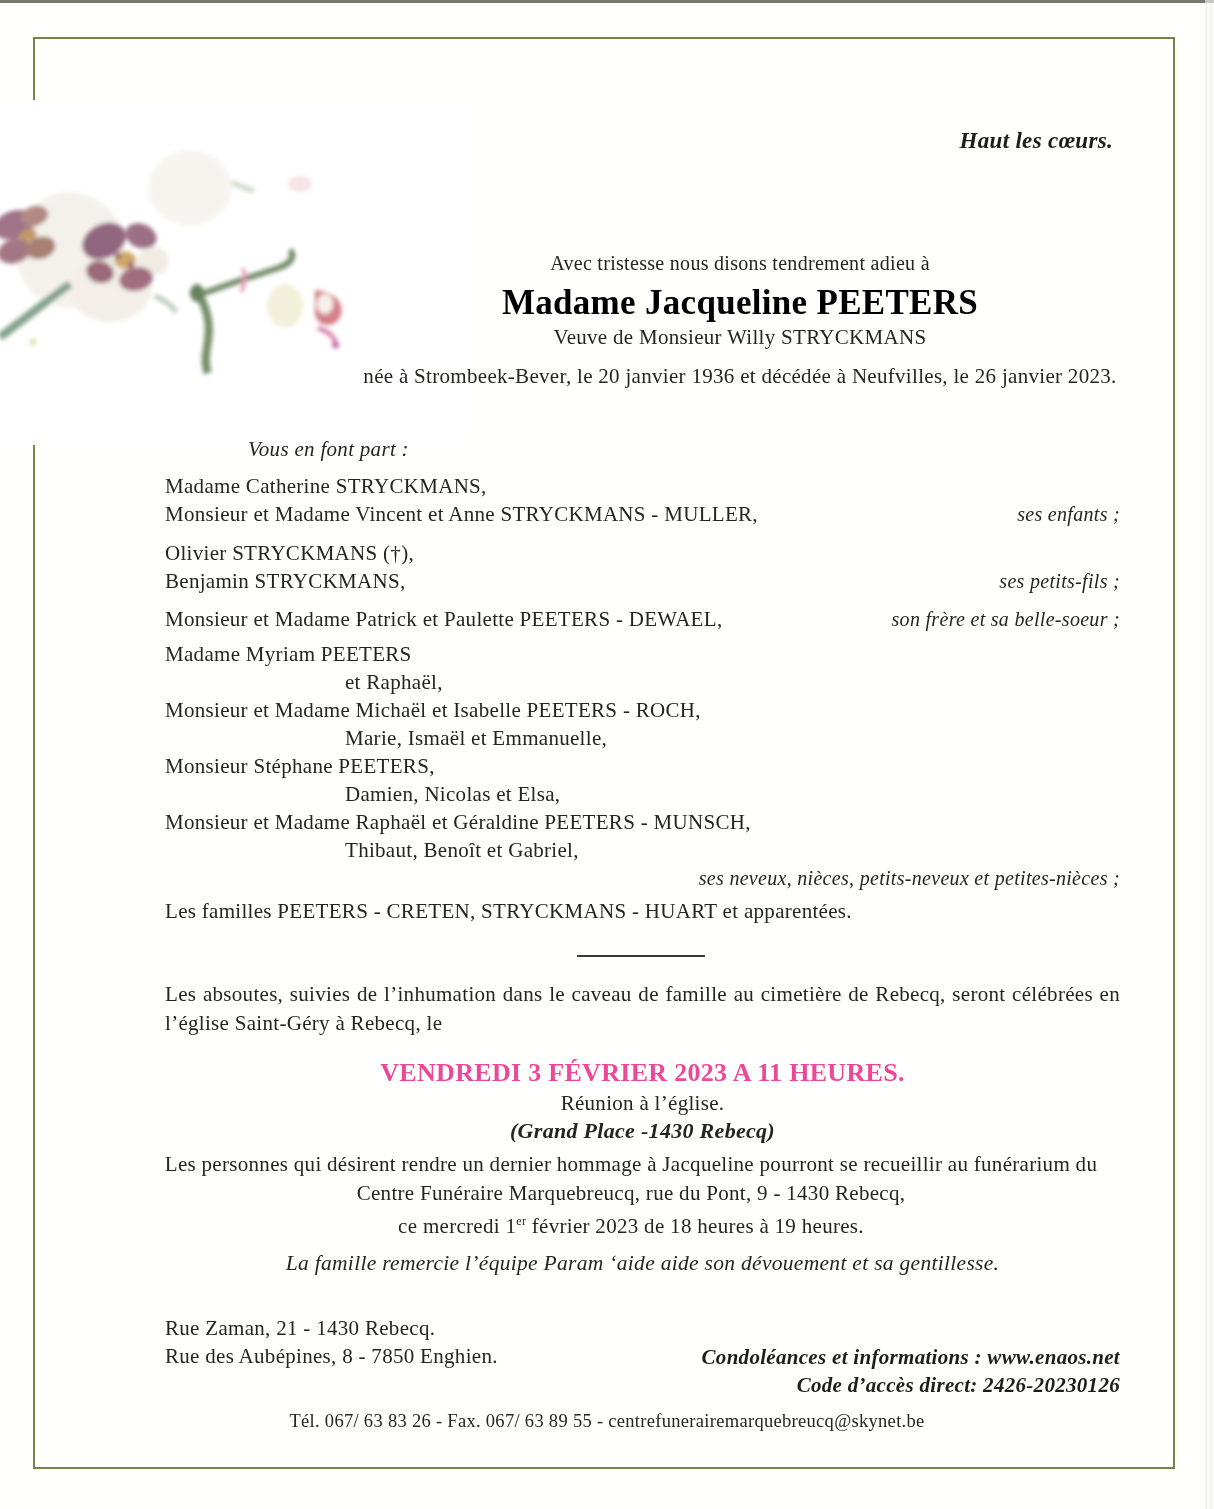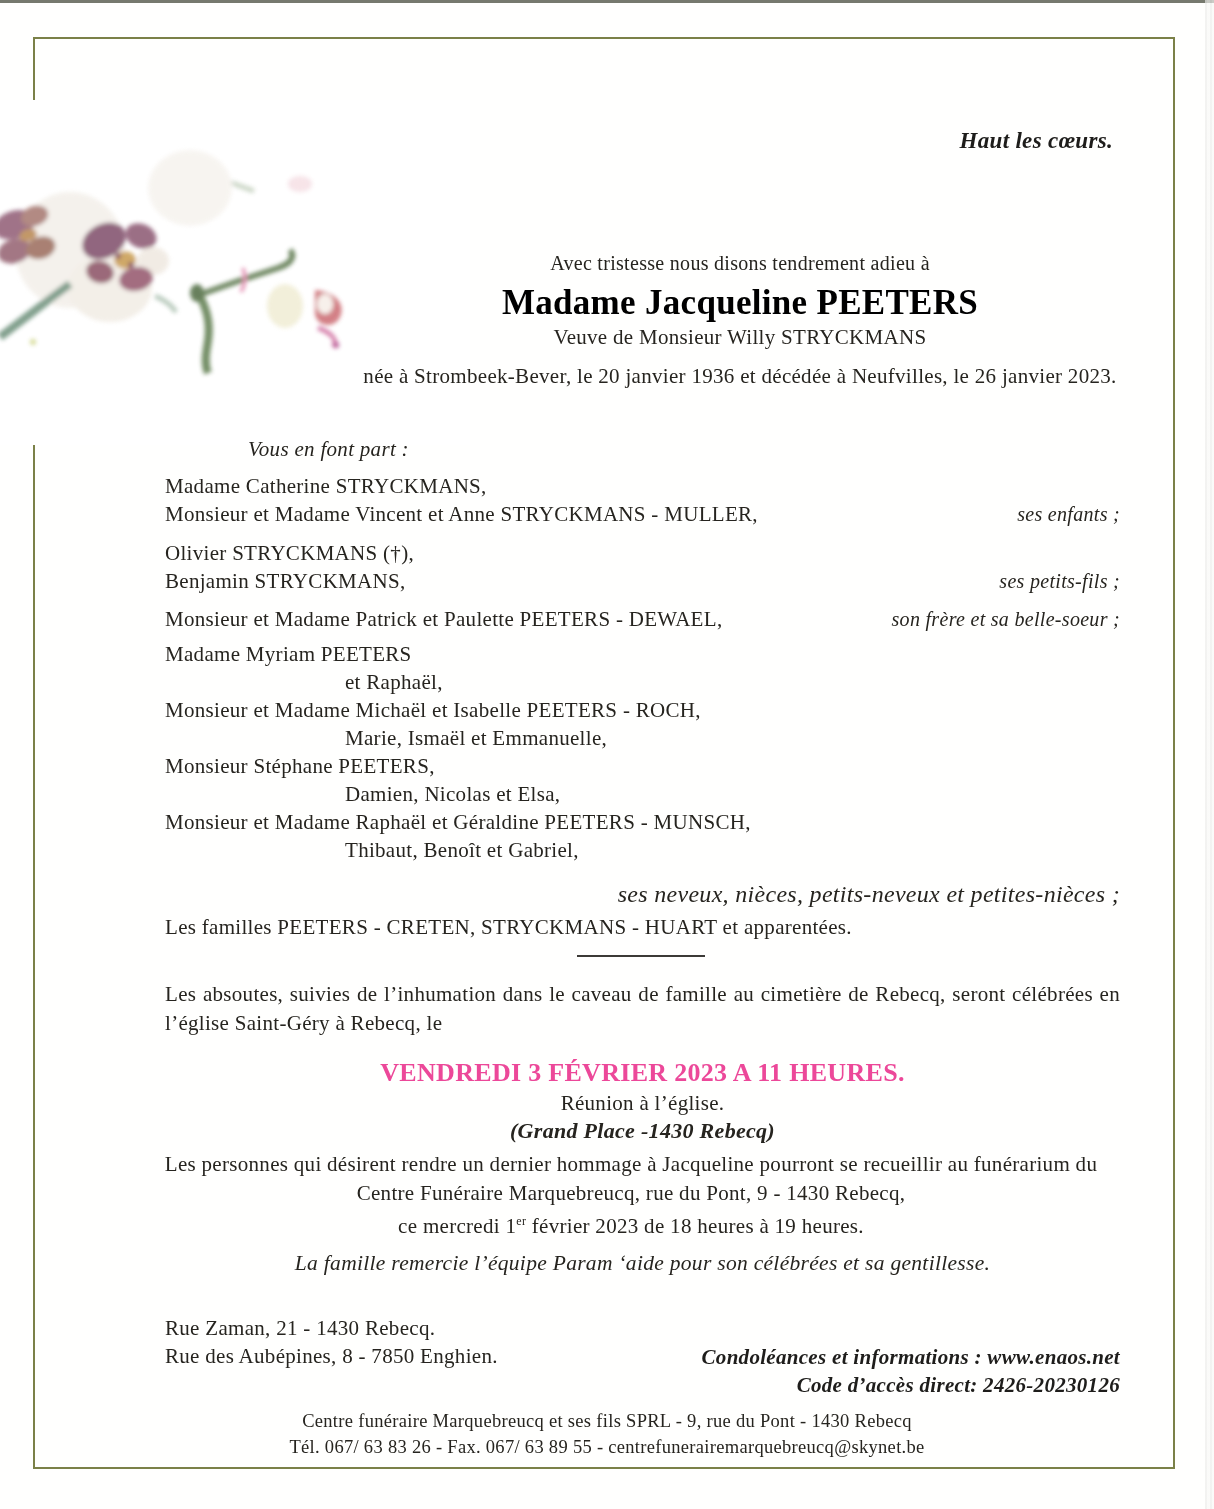--- a/index.html
+++ b/index.html
@@ -25,21 +25,21 @@
   .header .widow{font-size:21px;line-height:26px;}
   .header .nee{font-size:21px;line-height:26px;margin-top:13px;}
   .announce{position:absolute;left:248px;top:437px;font-style:italic;font-size:21px;}
   .family-list{position:absolute;left:165px;top:472px;width:955px;font-size:21px;line-height:28px;}
   .group{position:relative;}
   .group.g2{margin-top:11px;}
   .group.g3{margin-top:10px;}
   .group.g4{margin-top:7px;}
   .gline.indent{padding-left:180px;}
   .role{position:absolute;right:0;bottom:0;font-style:italic;font-size:20px;line-height:28px;}
-  .role-line{text-align:right;font-style:italic;font-size:24px;line-height:28px;margin-top:16px;}
+  .role-line{text-align:right;font-style:italic;font-size:20px;line-height:28px;}
   .families-line{margin-top:5px;}
   .divider{position:absolute;left:577px;top:955px;width:128px;border-top:2px solid #3c3a37;}
   .absoutes{position:absolute;left:165px;top:980px;width:955px;font-size:21px;line-height:28.5px;text-align:justify;margin:0;}
   .ceremony{position:absolute;left:165px;top:1057px;width:955px;text-align:center;}
   .ceremony .datetime{font-size:26px;font-weight:bold;line-height:32px;color:#ec4899;}
   .ceremony .meeting{font-size:21px;line-height:27px;margin-top:1px;}
   .ceremony .location{font-size:22px;font-weight:bold;font-style:italic;line-height:27px;}
   .visitation{position:absolute;left:136px;top:1150px;width:990px;text-align:center;font-size:21px;line-height:28.5px;}
   .visitation sup{font-size:12px;}
   .thanks{position:absolute;left:165px;top:1251px;width:955px;text-align:center;font-style:italic;font-size:21.5px;}
@@ -151,30 +151,29 @@
     <div class="meeting">Réunion à l’église.</div>
     <div class="location">(Grand Place -1430 Rebecq)</div>
   </div>
 
   <div class="visitation">
     <div>Les personnes qui désirent rendre un dernier hommage à Jacqueline pourront se recueillir au funérarium du</div>
     <div>Centre Funéraire Marquebreucq, rue du Pont, 9 - 1430 Rebecq,</div>
     <div><span>ce mercredi 1</span><sup>er</sup><span> février 2023 de 18 heures à 19 heures.</span></div>
   </div>
 
-  <div class="thanks">La famille remercie l’équipe Param ‘aide pour son célébrées et sa gentillesse.</div>
+  <div class="thanks">La famille remercie l’équipe Param ‘aide aide son dévouement et sa gentillesse.</div>
 
   <div class="footer-left">
     <div>Rue Zaman, 21 - 1430 Rebecq.</div>
     <div>Rue des Aubépines, 8 - 7850 Enghien.</div>
   </div>
 
   <div class="footer-right">
     <div>Condoléances et informations : www.enaos.net</div>
     <div>Code d’accès direct: 2426-20230126</div>
   </div>
 
   <div class="footer-center">
-    <div>Centre funéraire Marquebreucq et ses fils SPRL - 9, rue du Pont - 1430 Rebecq</div>
     <div>Tél. 067/ 63 83 26 - Fax. 067/ 63 89 55 - centrefunerairemarquebreucq@skynet.be</div>
   </div>
 
 </div>
 
 </body></html>

